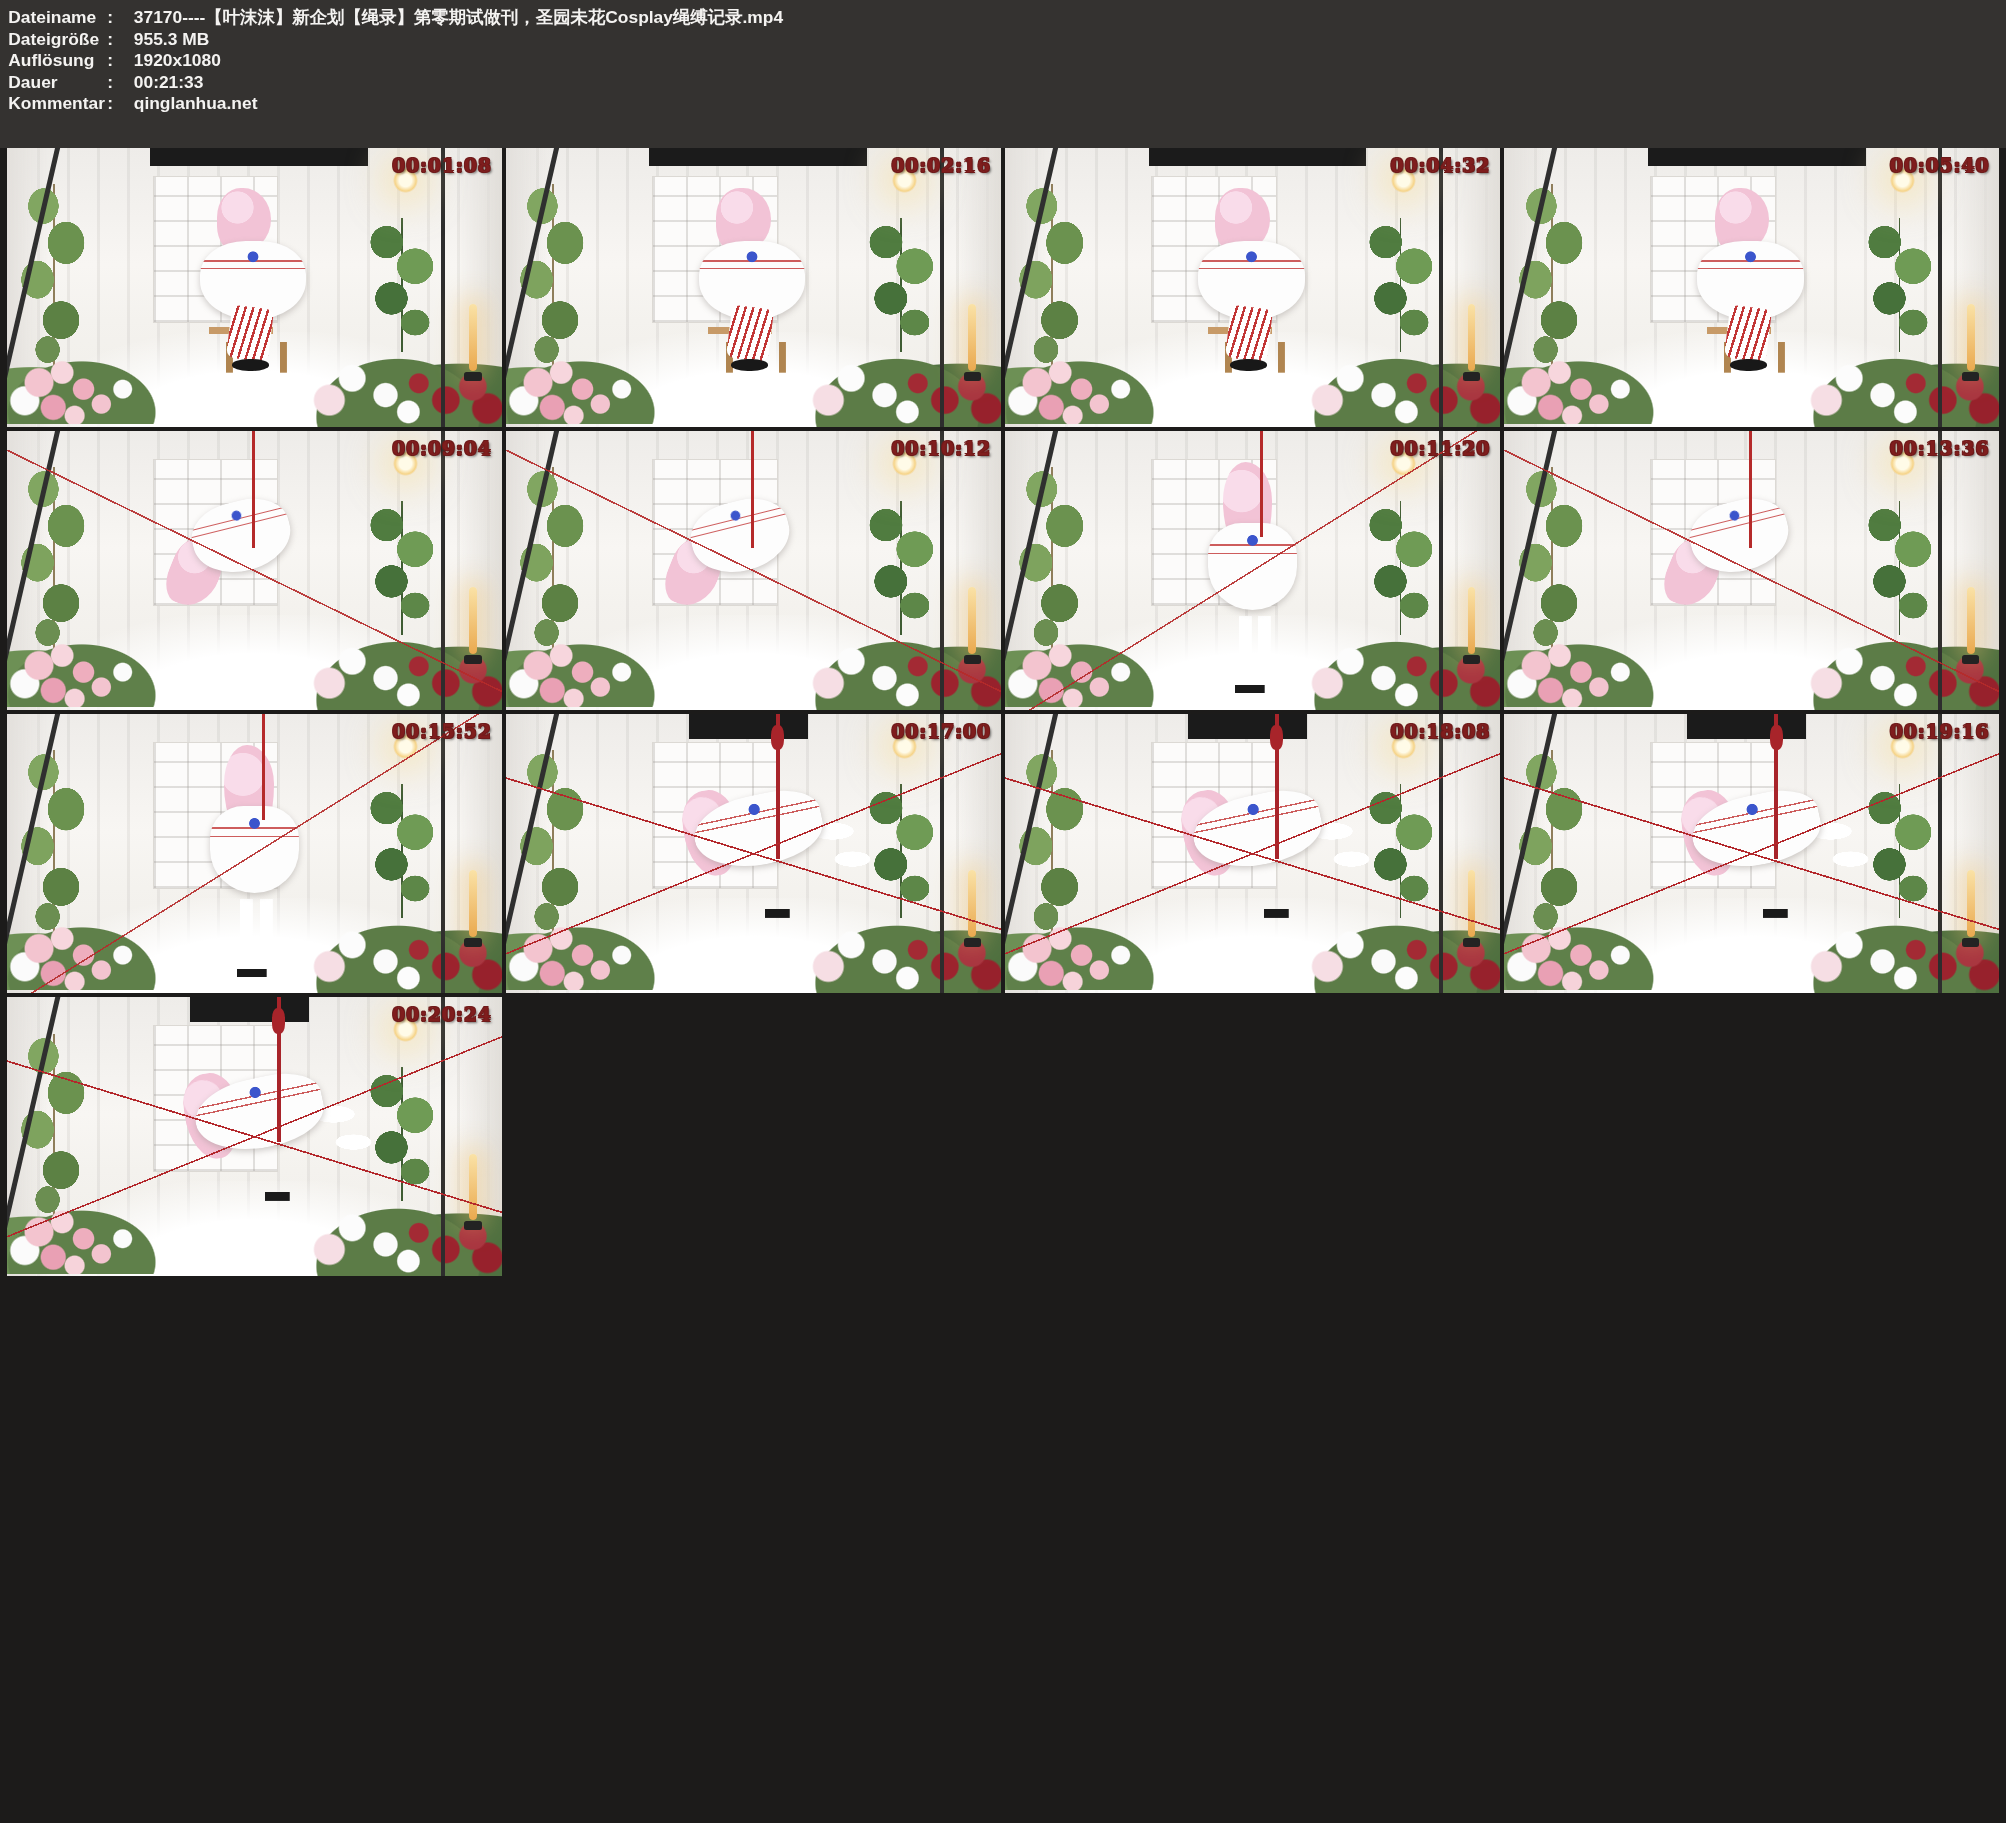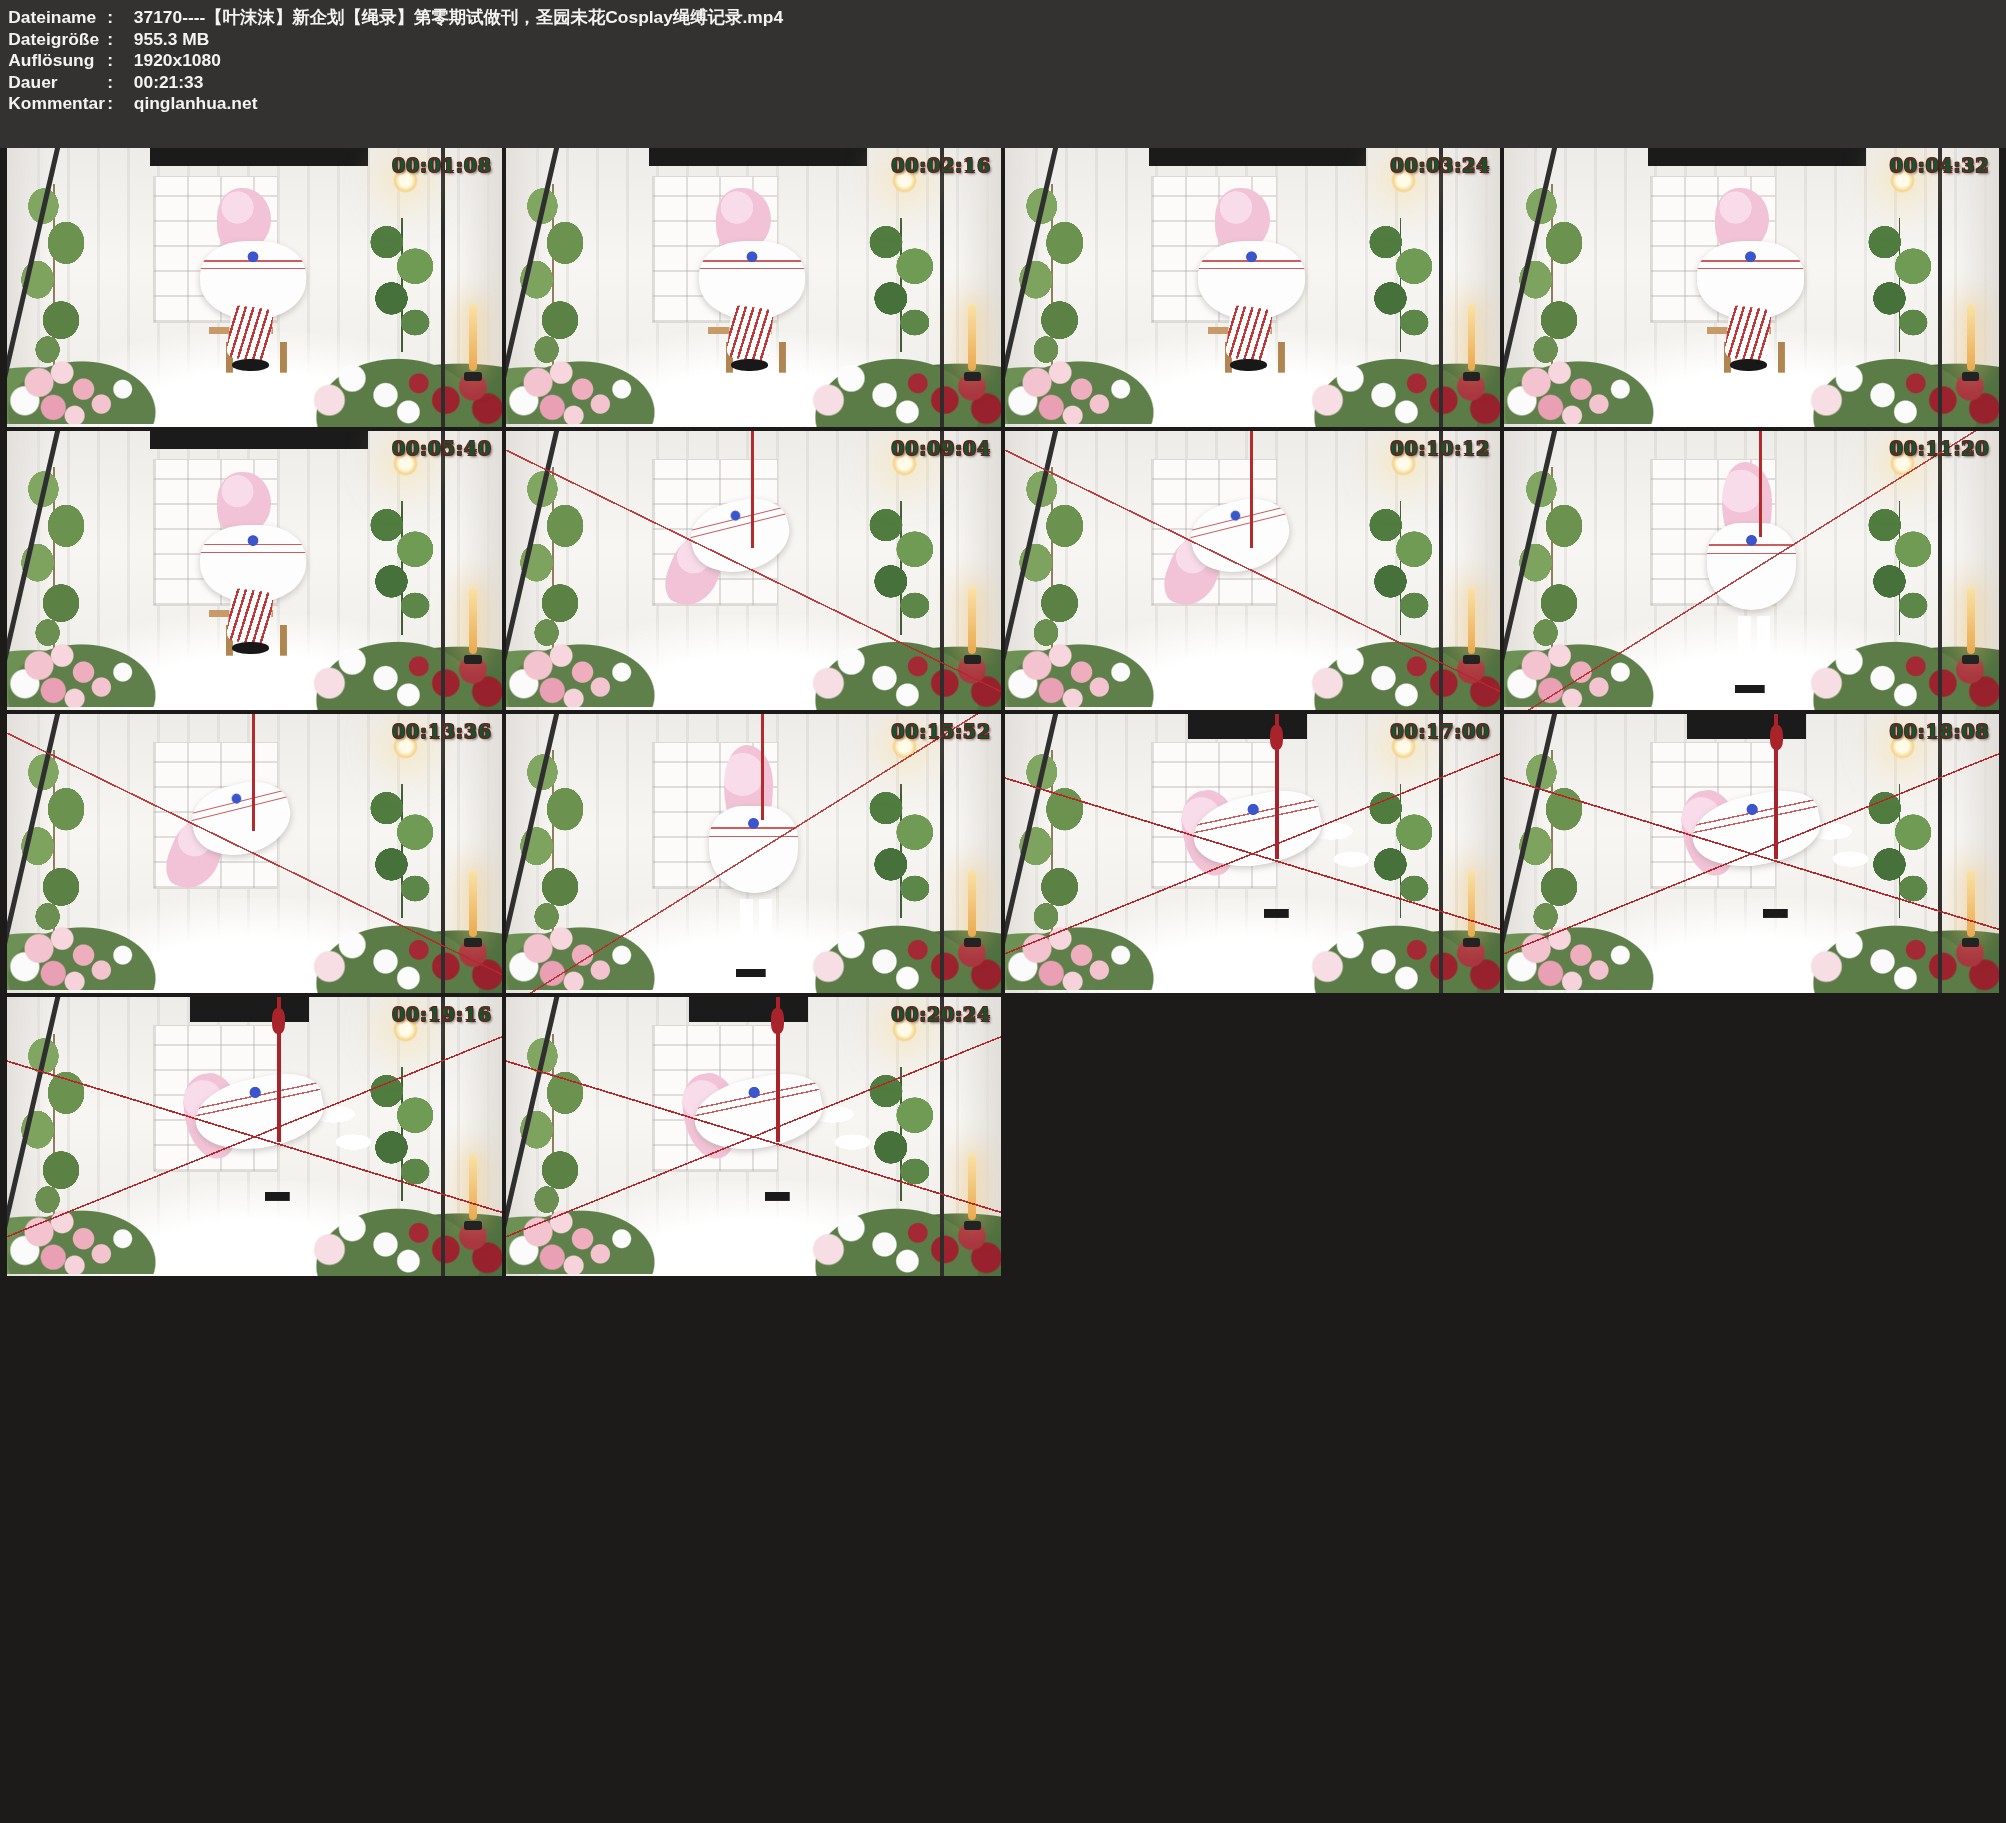--- a/index.html
+++ b/index.html
@@ -29,21 +29,21 @@
     box-sizing:border-box;
   }
   .thumb{position:relative;overflow:hidden;background:#f2f0ed;}
   .thumb.big{grid-column:span 2;grid-row:span 2;}
   .art,.art i{position:absolute;display:block;}
   .art{inset:0;}
   
   .ts{
     position:absolute;top:5.8px;right:10px;z-index:9;
     font-family:"DejaVu Serif",serif;font-weight:700;font-size:19px;letter-spacing:0.8px;
-    color:#14532d;
+    color:#7f1d1d;
     text-shadow:0.8px 0.8px 0 #6e1a1a,-0.8px -0.8px 0 #6e1a1a,0.8px -0.8px 0 #6e1a1a,-0.8px 0.8px 0 #6e1a1a,1.7px 1.7px 2.5px rgba(0,0,0,.55);
   }
   
   .curt{inset:0;background:
     linear-gradient(90deg,#e3e0dc 0%,rgba(227,224,220,0) 9%,rgba(227,224,220,0) 91%,#e1ded9 100%),
     repeating-linear-gradient(90deg,rgba(100,96,90,.09) 0 3.3px,rgba(255,255,255,0) 3.3px 30px),
     linear-gradient(180deg,#eeece9 0%,#f8f6f3 42%,#f4f2ee 62%,#efede8 100%);}
   .curt::before{content:"";position:absolute;top:0;left:29%;width:44%;height:6.5%;background:#1b1b1b;}
   .curt::after{content:"";position:absolute;bottom:0;left:6%;width:88%;height:34%;
     background:radial-gradient(ellipse at 50% 100%,#ffffff 0 42%,rgba(255,255,255,0) 75%);}
@@ -252,53 +252,37 @@
         <i class="pl"></i>
         <i class="pr"></i>
         <i class="flwl"></i>
         <i class="flwr"></i>
         <i class="poles"></i>
         <i class="lamp"></i>
         <i class="bulb"></i>
         <i class="fig"></i>
         <i class="rope"></i>
       </div>
-      <span class="ts">00:03:24</span>
-    </div>
+      <span class="ts">00:04:32</span>
+    </div>
+
   <div class="thumb" data-scene="seated">
       <div class="art">
         <i class="curt"></i>
         <i class="win"></i>
         <i class="pl"></i>
         <i class="pr"></i>
         <i class="flwl"></i>
         <i class="flwr"></i>
         <i class="poles"></i>
         <i class="lamp"></i>
         <i class="bulb"></i>
         <i class="fig"></i>
         <i class="rope"></i>
       </div>
-      <span class="ts">00:04:32</span>
-    </div>
-
-  <div class="thumb" data-scene="seated">
-      <div class="art">
-        <i class="curt"></i>
-        <i class="win"></i>
-        <i class="pl"></i>
-        <i class="pr"></i>
-        <i class="flwl"></i>
-        <i class="flwr"></i>
-        <i class="poles"></i>
-        <i class="lamp"></i>
-        <i class="bulb"></i>
-        <i class="fig"></i>
-        <i class="rope"></i>
-      </div>
       <span class="ts">00:05:40</span>
     </div>
 
   <div class="thumb" data-scene="bent">
       <div class="art">
         <i class="curt"></i>
         <i class="win"></i>
         <i class="pl"></i>
         <i class="pr"></i>
         <i class="flwl"></i>

